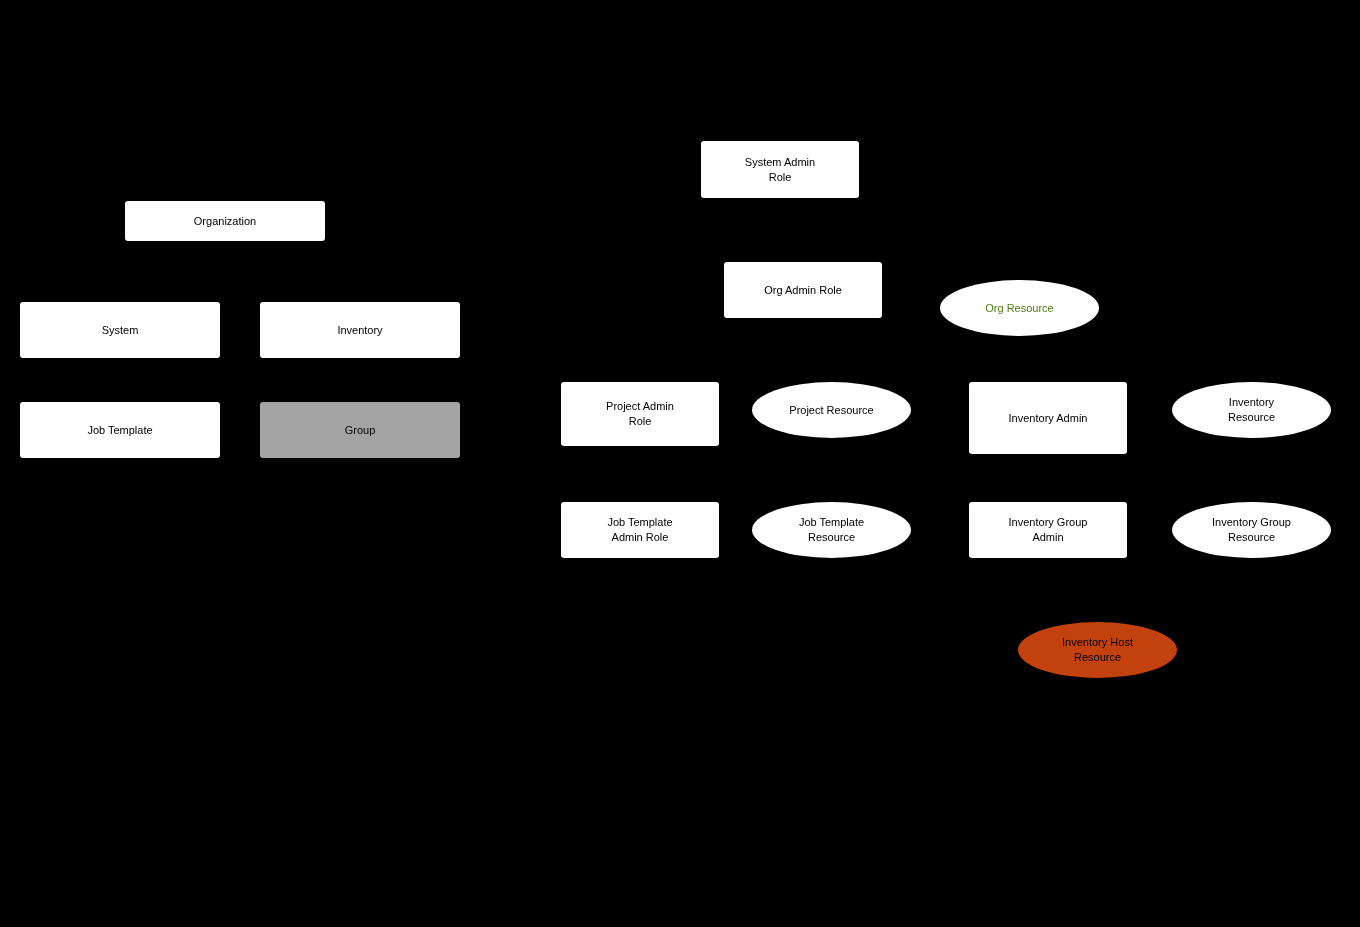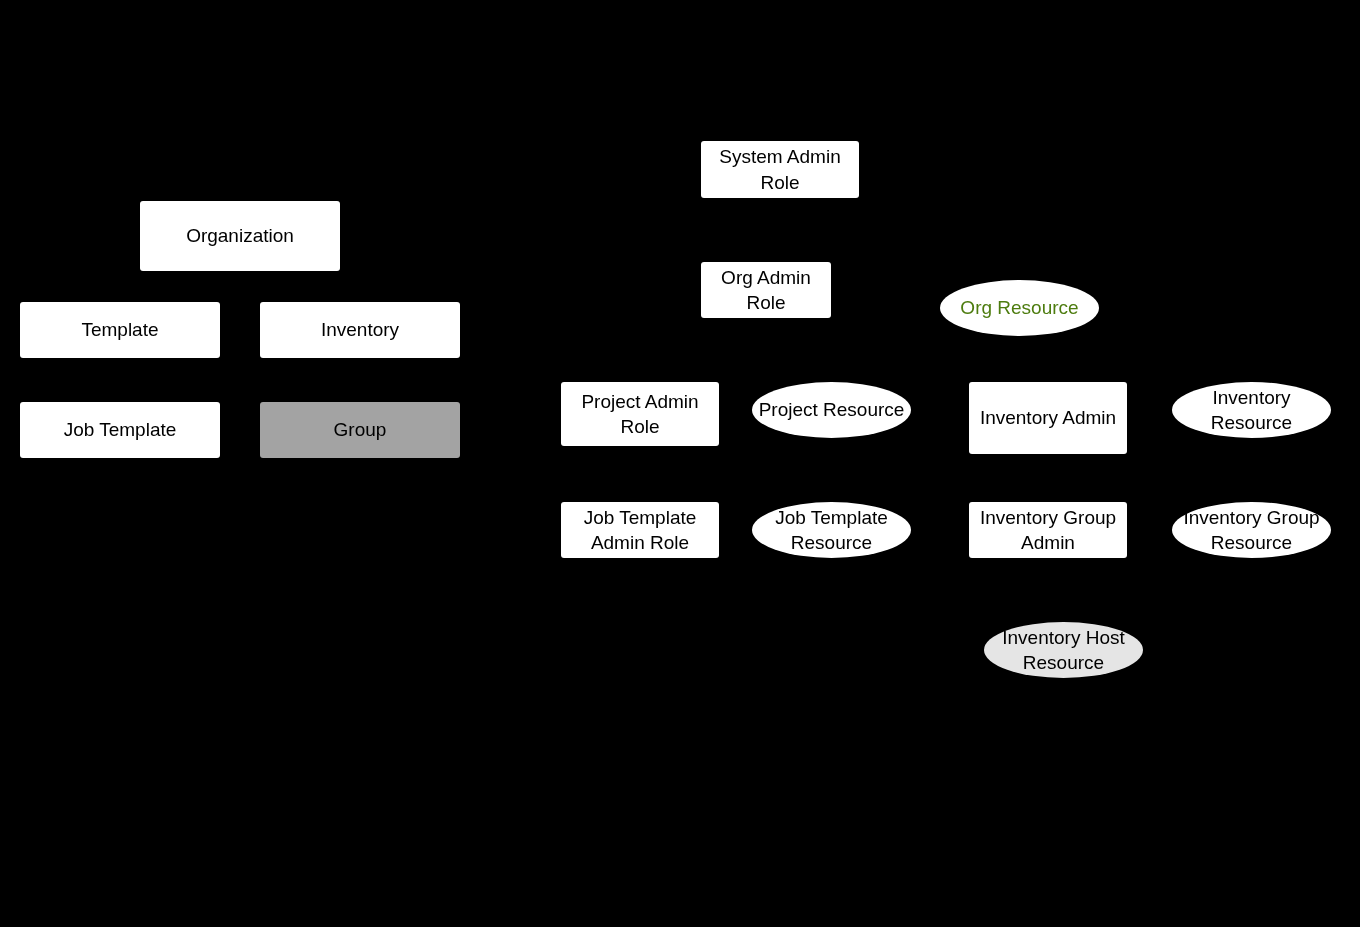--- a/index.html
+++ b/index.html
@@ -16,55 +16,55 @@
     font-family: "Liberation Sans", sans-serif;
   }
   .node {
     position: absolute;
     background: #ffffff;
     color: #000000;
     display: flex;
     align-items: center;
     justify-content: center;
     text-align: center;
-    font-size: 19px;
+    font-size: 11px;
     line-height: 1.32;
     box-sizing: border-box;
     padding: 2px 6px;
     white-space: pre-line;
   }
   .rect {
     border-radius: 3px;
   }
   .ellipse {
     border-radius: 50% / 50%;
   }
 </style>
 </head>
 <body>
 
 <div id="canvas" style="background: rgb(0, 0, 0);">
-    <div class="node rect" style="left: 140px; top: 201px; width: 200px; height: 70px; background: rgb(255, 255, 255); color: rgb(0, 0, 0);">Organization</div>
-    <div class="node rect" style="left: 20px; top: 302px; width: 200px; height: 56px; background: rgb(255, 255, 255); color: rgb(0, 0, 0);">Template</div>
+    <div class="node rect" style="left: 125px; top: 201px; width: 200px; height: 40px; background: rgb(255, 255, 255); color: rgb(0, 0, 0);">Organization</div>
+    <div class="node rect" style="left: 20px; top: 302px; width: 200px; height: 56px; background: rgb(255, 255, 255); color: rgb(0, 0, 0);">System</div>
     <div class="node rect" style="left: 260px; top: 302px; width: 200px; height: 56px; background: rgb(255, 255, 255); color: rgb(0, 0, 0);">Inventory</div>
     <div class="node rect" style="left: 20px; top: 402px; width: 200px; height: 56px; background: rgb(255, 255, 255); color: rgb(0, 0, 0);">Job Template</div>
     <div class="node rect" style="left: 260px; top: 402px; width: 200px; height: 56px; background: #a3a3a3; color: rgb(0, 0, 0);">Group</div>
     <div class="node rect" style="left: 701px; top: 141px; width: 158px; height: 57px; background: rgb(255, 255, 255); color: rgb(0, 0, 0);">System Admin
 Role</div>
-    <div class="node rect" style="left: 701px; top: 262px; width: 130px; height: 56px; background: rgb(255, 255, 255); color: rgb(0, 0, 0);">Org Admin Role</div>
+    <div class="node rect" style="left: 724px; top: 262px; width: 158px; height: 56px; background: rgb(255, 255, 255); color: rgb(0, 0, 0);">Org Admin Role</div>
     <div class="node ellipse" style="left: 940px; top: 280px; width: 159px; height: 56px; background: rgb(255, 255, 255); color: #4d7c0f;">Org Resource</div>
     <div class="node rect" style="left: 561px; top: 382px; width: 158px; height: 64px; background: rgb(255, 255, 255); color: rgb(0, 0, 0); text-align: center;">Project Admin
 Role</div>
     <div class="node ellipse" style="left: 752px; top: 382px; width: 159px; height: 56px; background: rgb(255, 255, 255); color: rgb(0, 0, 0);">Project Resource</div>
     <div class="node rect" style="left: 969px; top: 382px; width: 158px; height: 72px; background: rgb(255, 255, 255); color: rgb(0, 0, 0);">Inventory Admin</div>
     <div class="node ellipse" style="left: 1172px; top: 382px; width: 159px; height: 56px; background: rgb(255, 255, 255); color: rgb(0, 0, 0);">Inventory
 Resource</div>
     <div class="node rect" style="left: 561px; top: 502px; width: 158px; height: 56px; background: rgb(255, 255, 255); color: rgb(0, 0, 0);">Job Template
 Admin Role</div>
     <div class="node ellipse" style="left: 752px; top: 502px; width: 159px; height: 56px; background: rgb(255, 255, 255); color: rgb(0, 0, 0);">Job Template
 Resource</div>
     <div class="node rect" style="left: 969px; top: 502px; width: 158px; height: 56px; background: rgb(255, 255, 255); color: rgb(0, 0, 0);">Inventory Group
 Admin</div>
     <div class="node ellipse" style="left: 1172px; top: 502px; width: 159px; height: 56px; background: rgb(255, 255, 255); color: rgb(0, 0, 0);">Inventory Group
 Resource</div>
-    <div class="node ellipse" style="left: 984px; top: 622px; width: 159px; height: 56px; background: #e5e5e5; color: rgb(0, 0, 0);">Inventory Host
+    <div class="node ellipse" style="left: 1018px; top: 622px; width: 159px; height: 56px; background: #c2410c; color: rgb(0, 0, 0);">Inventory Host
 Resource</div>
   </div>
 
 </body></html>

